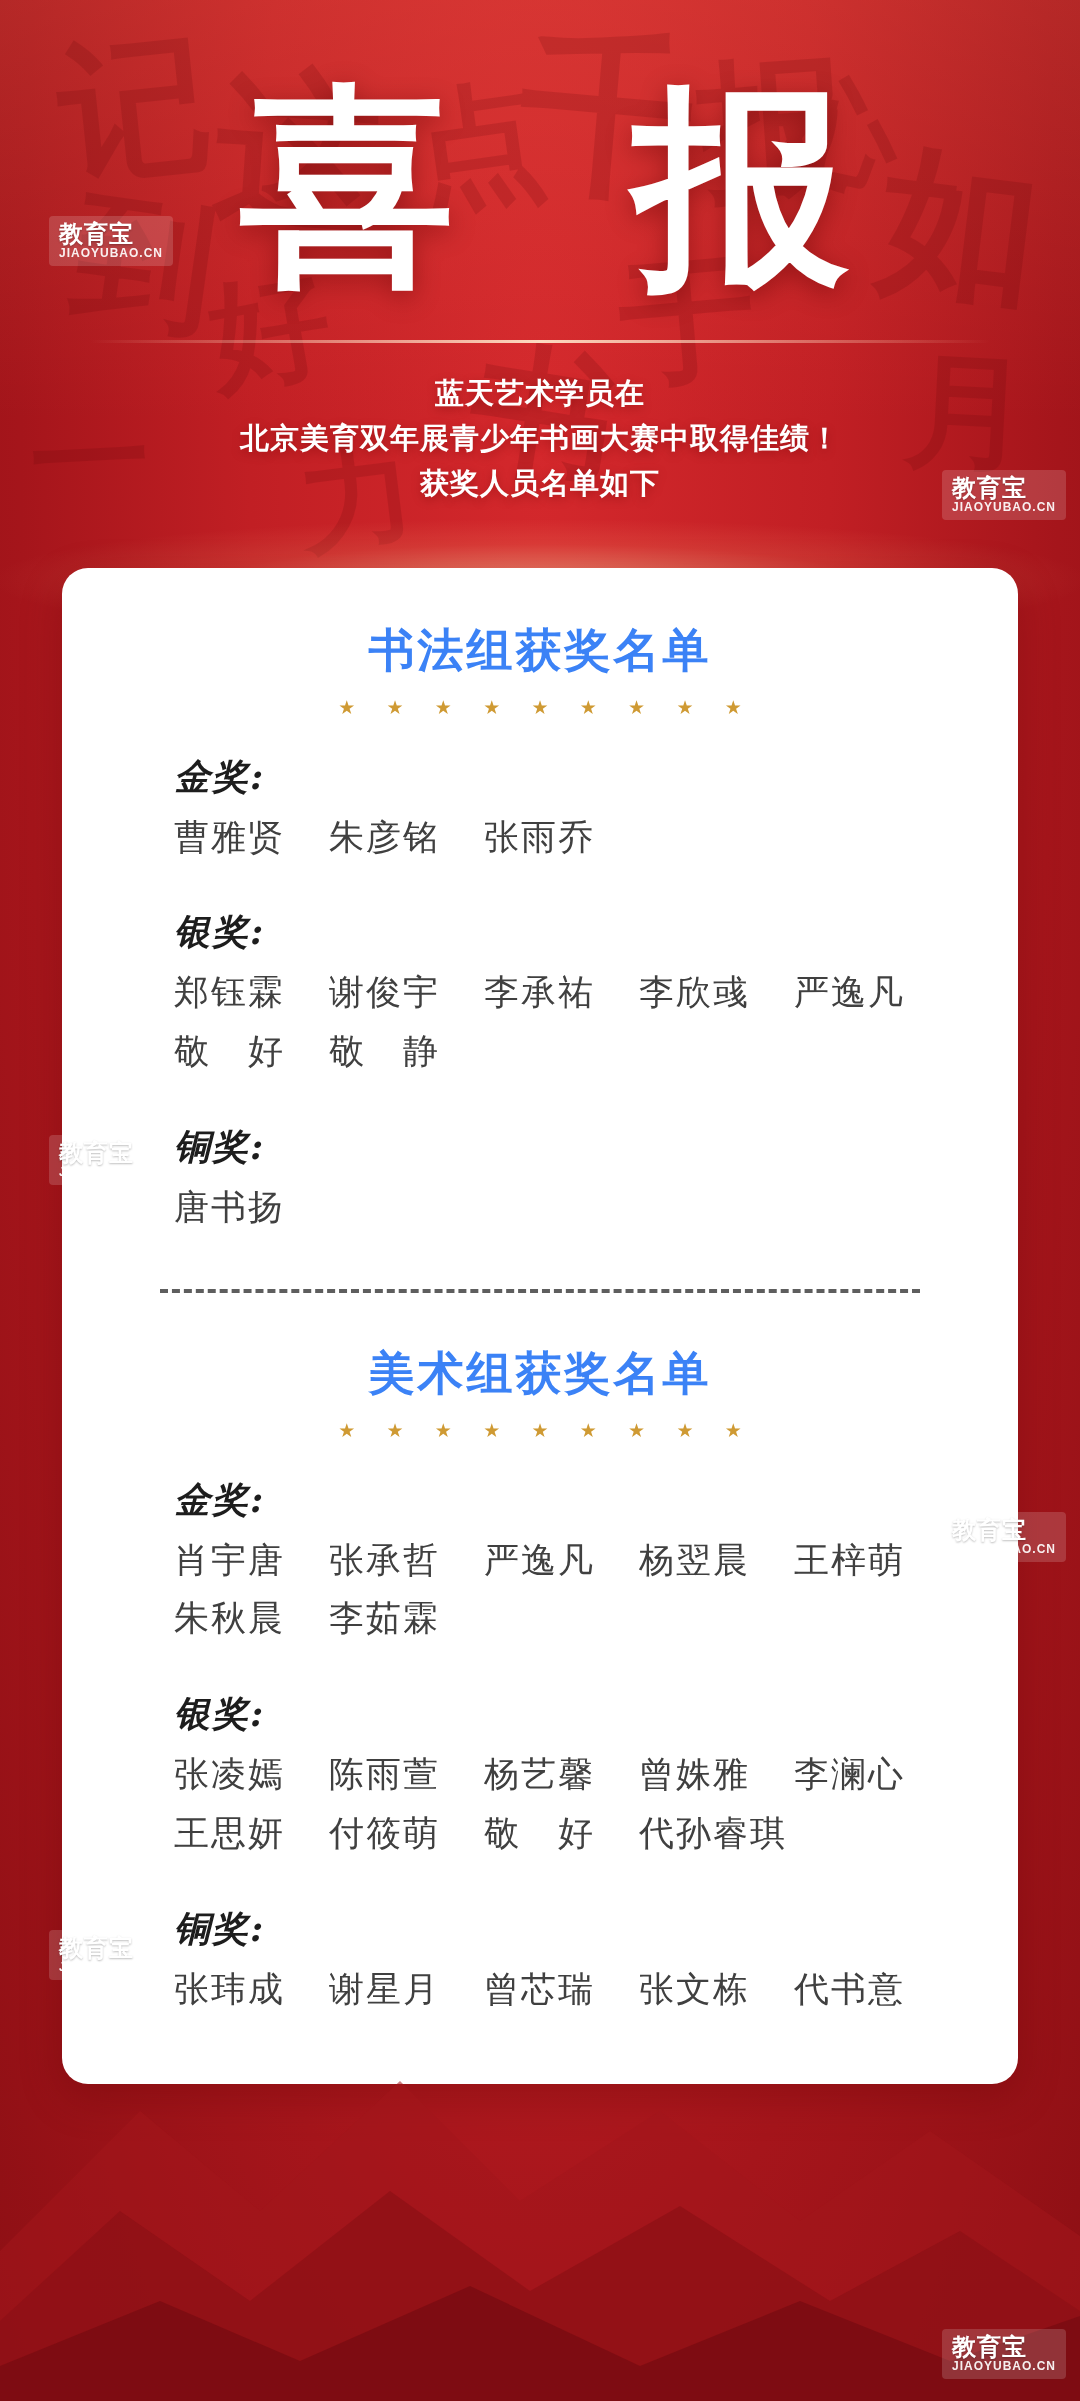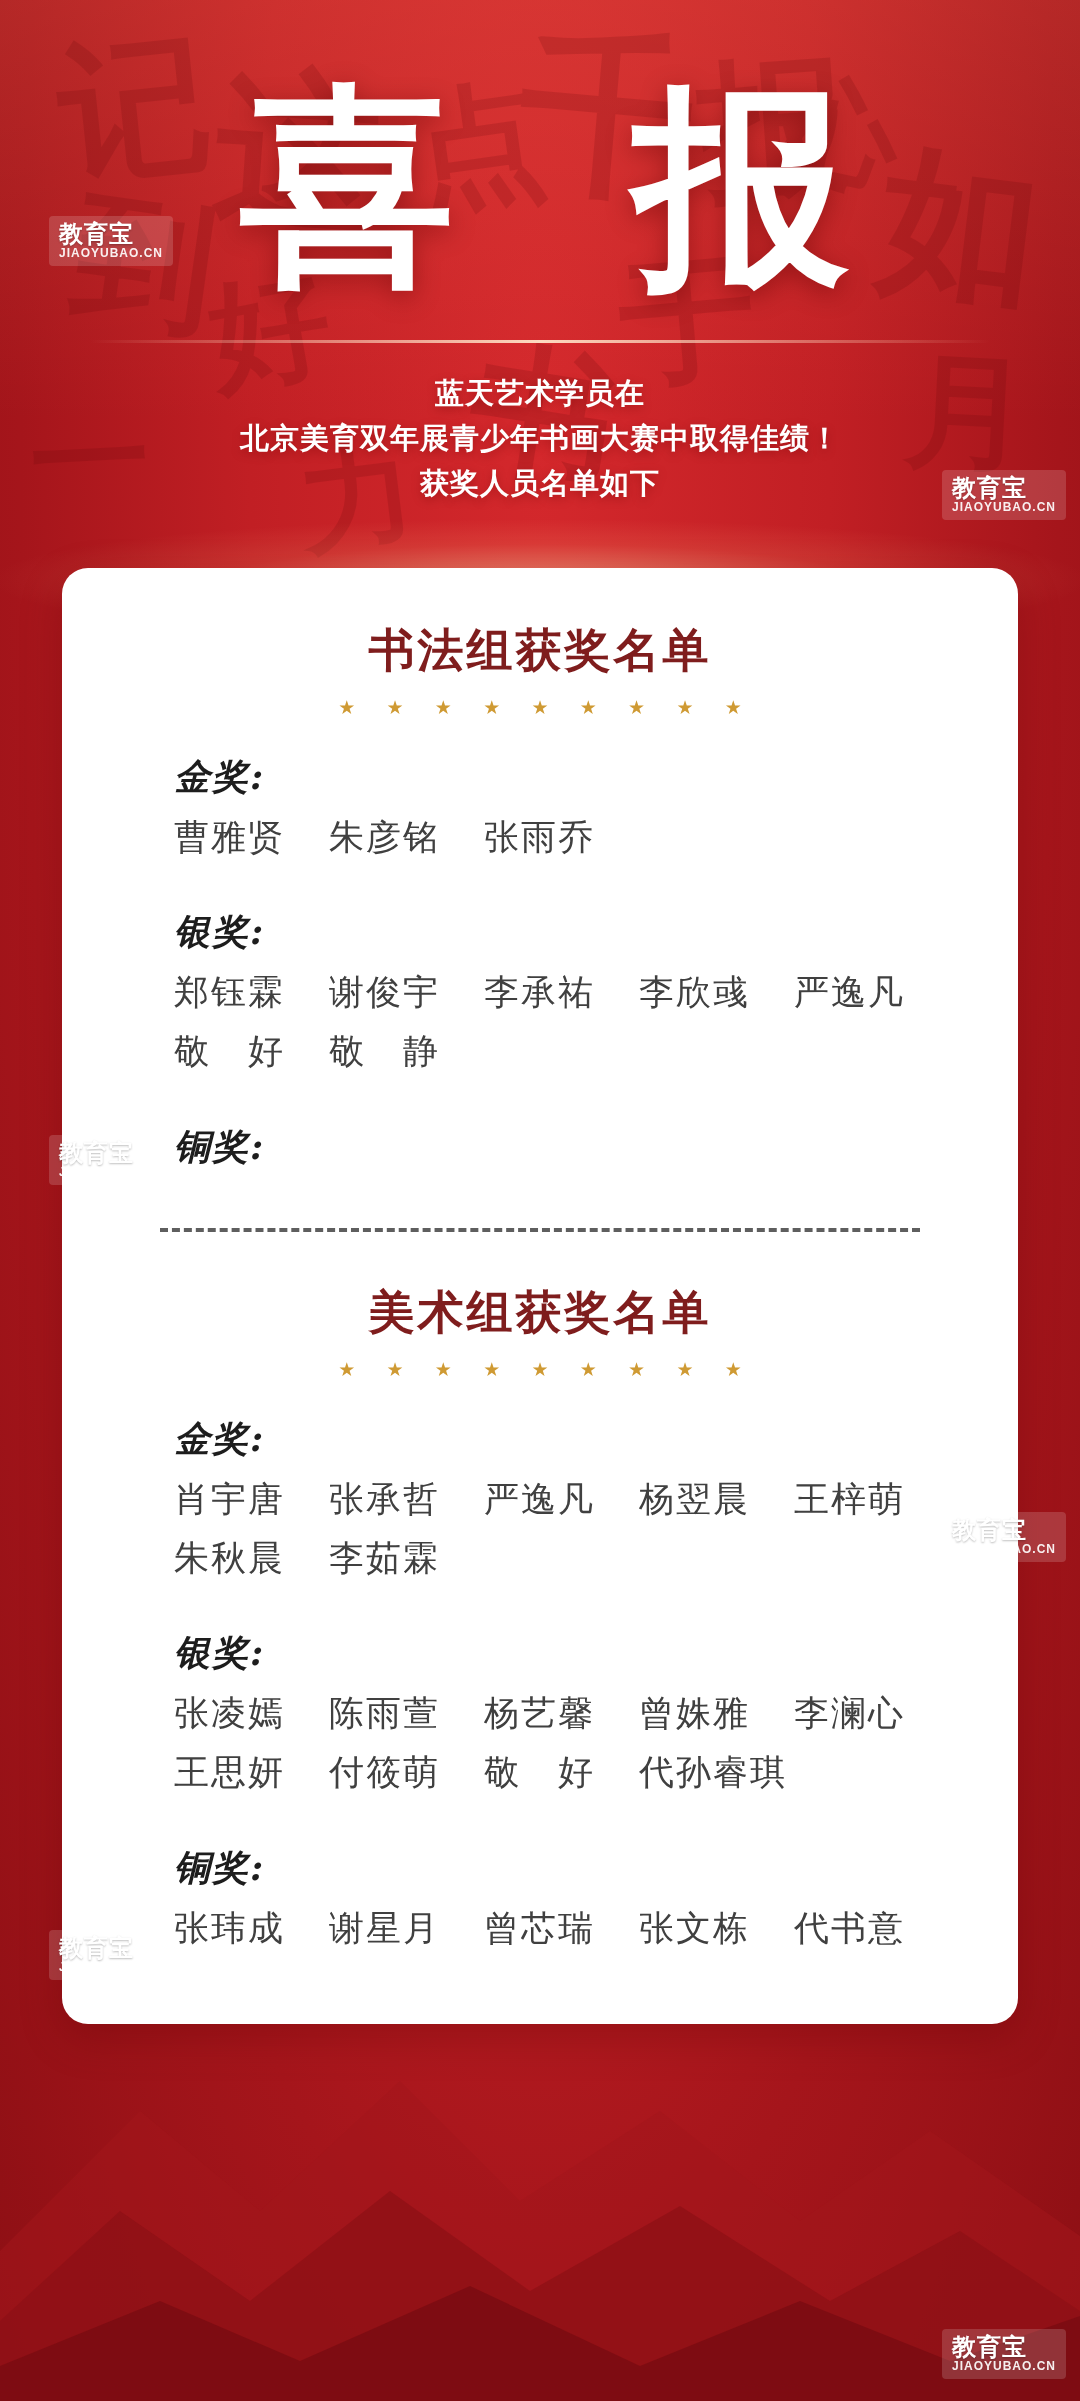--- a/index.html
+++ b/index.html
@@ -116,21 +116,21 @@
     margin: 62px auto 0;
     width: 956px;
     background: #ffffff;
     border-radius: 26px;
     box-shadow: 0 14px 42px rgba(90,0,0,0.28);
     padding: 52px 0 70px;
     box-sizing: border-box;
   }
   .section-title {
     text-align: center;
-    color: #7f1d1d;
+    color: #3b82f6;
     font-size: 46px;
     font-weight: 700;
     letter-spacing: 3px;
     font-family: "DejaVu Serif", "Liberation Serif", serif;
   }
   .stars {
     text-align: center;
     color: #cf9a33;
     font-size: 19px;
     letter-spacing: 13px;
@@ -269,20 +269,23 @@
             <span class="nm">李承祐</span>
             <span class="nm">李欣彧</span>
             <span class="nm">严逸凡</span>
             <span class="nm">敬　好</span>
             <span class="nm">敬　静</span>
           </div>
         </div>
 
         <div class="award-block">
           <div class="award-label">铜奖:</div>
+          <div class="name-row">
+            <span class="nm">唐书扬</span>
+          </div>
         </div>
       </div>
     </div>
 
     <div class="dashed-sep"></div>
 
     <div>
       <div class="section-title">美术组获奖名单</div>
       <div class="stars">★ ★ ★ ★ ★ ★ ★ ★ ★</div>
 

